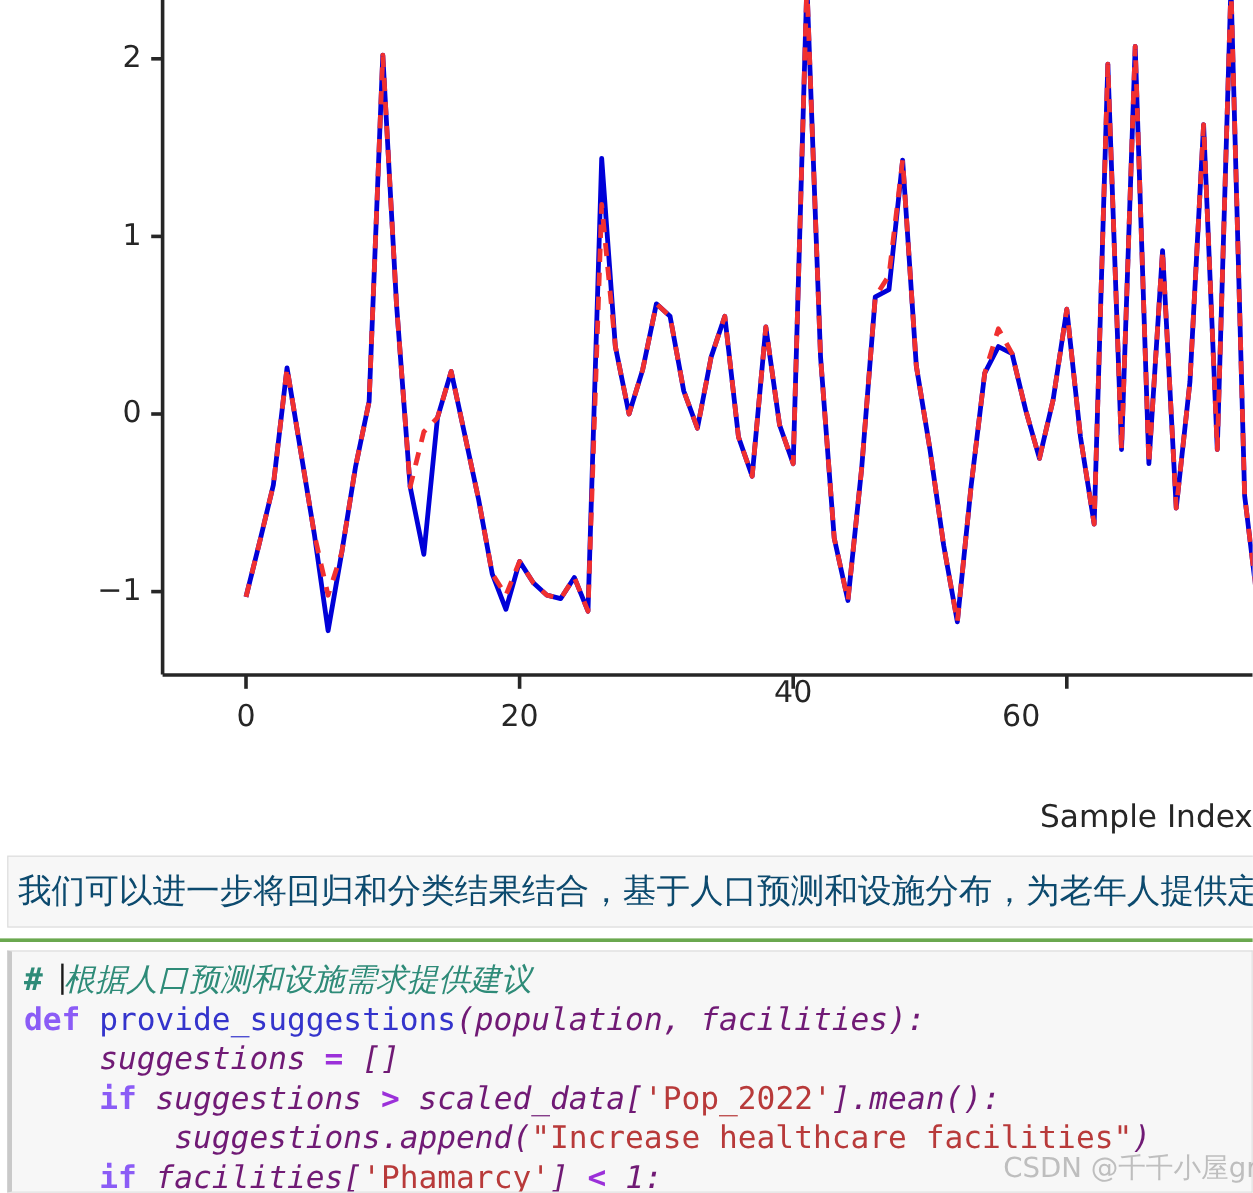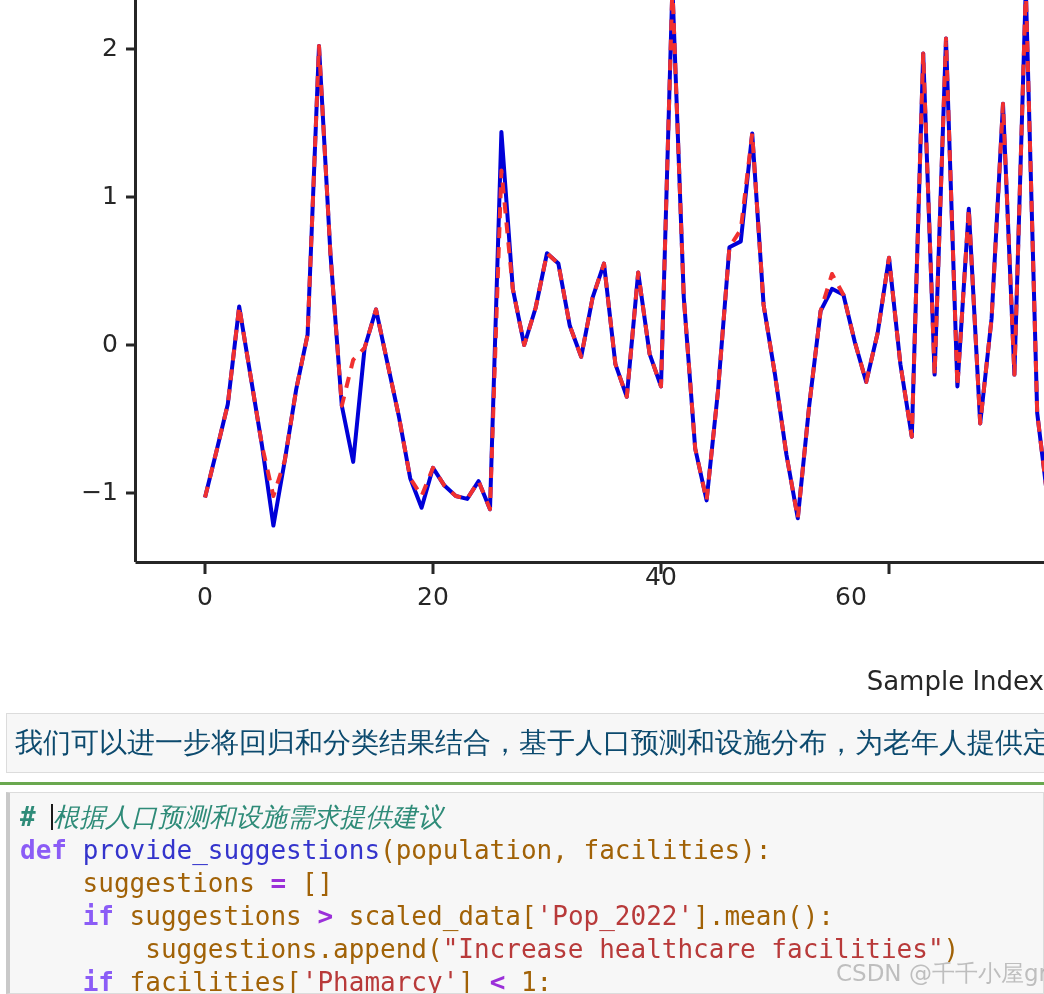--- a/index.html
+++ b/index.html
@@ -79,21 +79,21 @@
     line-height: 33px;
     color: #1a1a1a;
     white-space: pre;
   }
   .tok-comment { color: #2e8b78; font-style: italic; }
   .tok-hash    { color: #2e8b78; font-weight: bold; }
   .tok-kw      { color: #8b5cf6; font-weight: bold; }
   .tok-fn      { color: #3434cc; text-align: center; }
   .tok-op      { color: #9b30d9; font-weight: bold; }
   .tok-str     { color: #b83a3a; }
-  .tok-plain   { color: #a16207; }
+  .tok-plain   { color: #701a75; font-style: italic; }
   .caret {
     display: inline-block;
     width: 2px; height: 26px;
     background: #1a1a1a;
     vertical-align: -4px;
   }
 
   
   #watermark {
     position: absolute;

